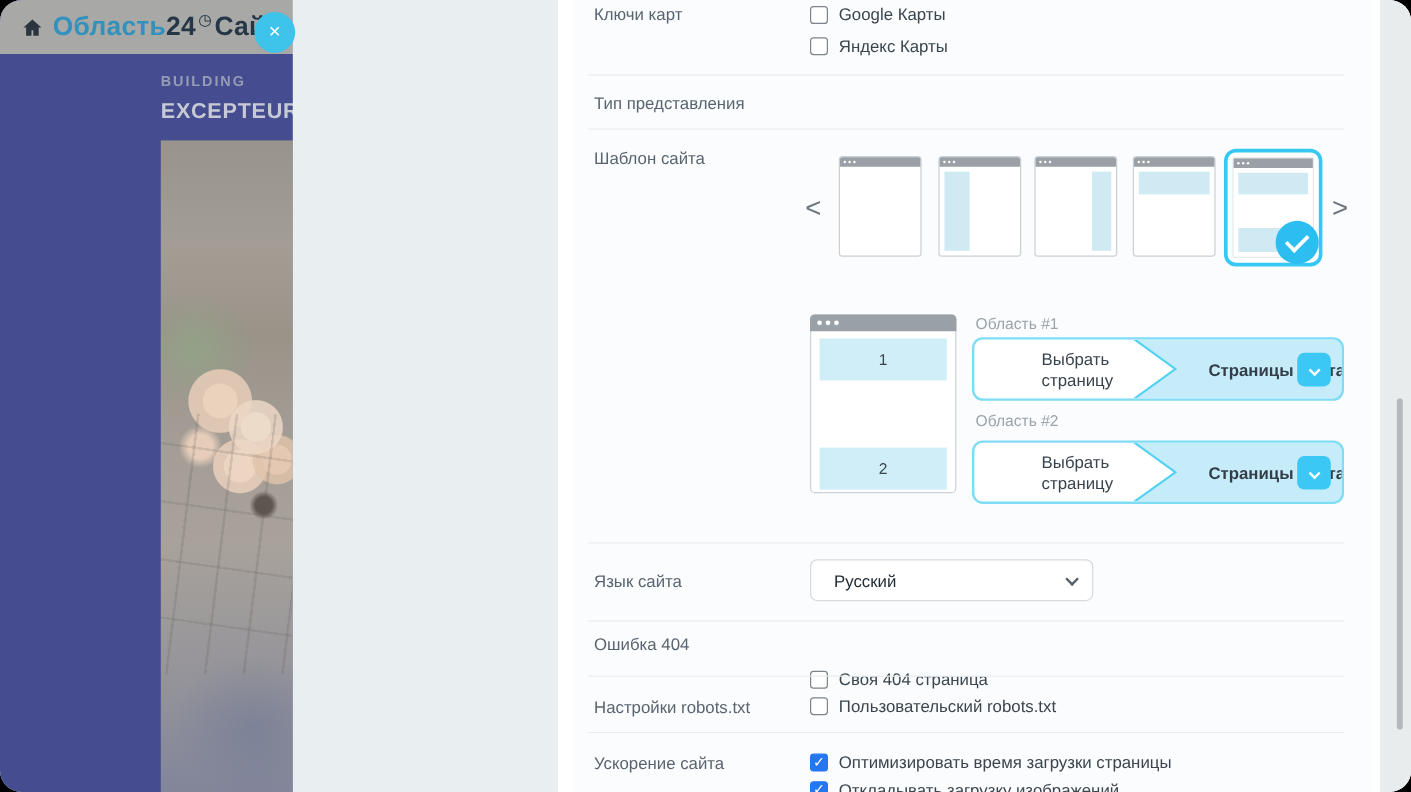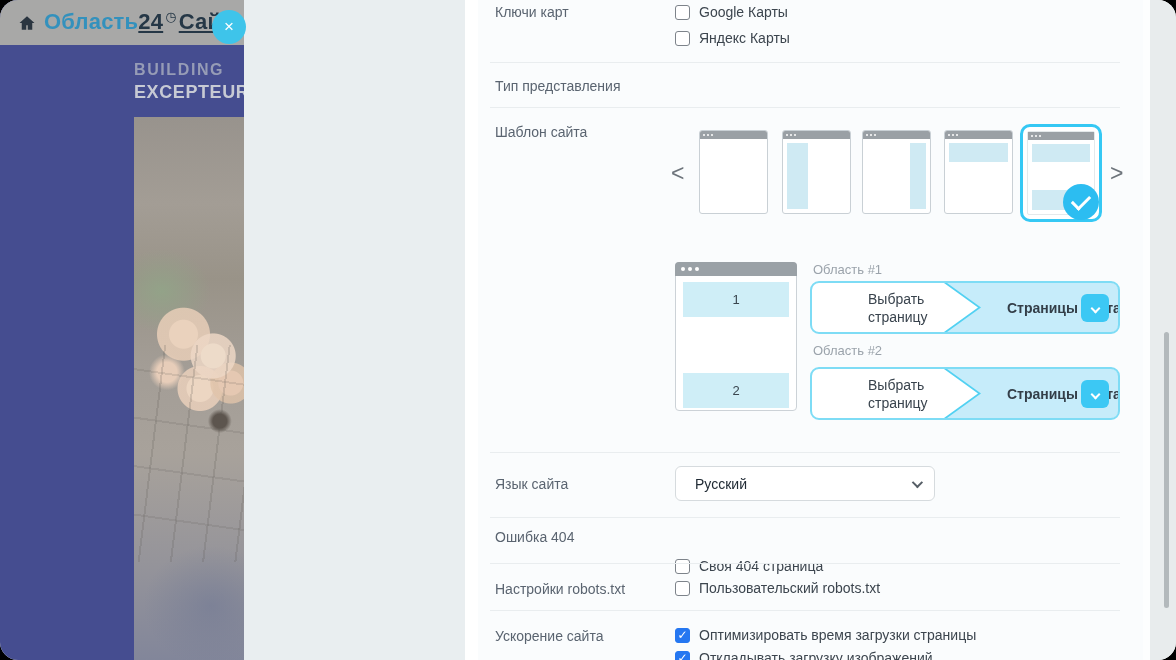--- a/index.html
+++ b/index.html
@@ -4,23 +4,23 @@
 <style>
   html,body{margin:0;padding:0;background:#000;font-family:"Liberation Sans","DejaVu Sans",sans-serif;}
   .window{position:relative;width:1176px;height:660px;border-radius:18px;overflow:hidden;background:#fafcfd;}
 
   
   .site-preview{position:absolute;left:0;top:0;width:488px;height:660px;background:#454d90;}
   .site-header{position:absolute;left:0;top:0;width:488px;height:45px;background:#a8a8a7;}
   .home-ico{position:absolute;left:18px;top:14px;width:18px;height:18px;}
   .site-title{position:absolute;left:44px;top:9px;font-size:22px;font-weight:700;white-space:nowrap;letter-spacing:.2px;}
   .site-title .b{color:#3391bd;}
-  .site-title .d{color:#253746;text-decoration:underline;}
+  .site-title .d{color:#253746;}
   .site-title .clock{color:#253746;font-size:13px;vertical-align:super;margin:0 2px;}
-  .kicker{position:absolute;left:134px;top:61px;color:#969cb6;font-size:16px;font-weight:700;letter-spacing:1.6px;white-space:nowrap;}
+  .kicker{position:absolute;left:134px;top:61px;color:#969cb6;font-size:12px;font-weight:700;letter-spacing:1.6px;white-space:nowrap;}
   .big-head{position:absolute;left:134px;top:82px;color:#c7cad4;font-size:18px;font-weight:700;letter-spacing:.6px;white-space:nowrap;}
   .photo{position:absolute;left:134px;top:117px;width:110px;height:543px;overflow:hidden;
     background:
       radial-gradient(circle 26px at 72% 44%, #eddbc9 0 12px, rgba(237,215,197,.85) 13px 22px, transparent 23px),
       radial-gradient(circle 30px at 45% 40%, #ead2bd 0 14px, rgba(232,206,184,.85) 15px 26px, transparent 27px),
       radial-gradient(circle 24px at 88% 49%, #e5c8b2 0 12px, rgba(225,196,170,.8) 13px 20px, transparent 21px),
       radial-gradient(circle 20px at 30% 47%, #e7cdb9 0 10px, transparent 18px),
       radial-gradient(circle 26px at 60% 50%, #ecd6c2 0 13px, rgba(230,205,185,.9) 14px 22px, transparent 23px),
       radial-gradient(circle 14px at 78% 56%, #5d554e 0 7px, transparent 12px),
       radial-gradient(ellipse 70px 60px at 25% 32%, rgba(146,164,136,.9), transparent 70%),
@@ -81,21 +81,21 @@
   .area-box{position:absolute;left:345px;width:310px;height:53px;background:#fff;border:2px solid #7edcf5;border-radius:9px;overflow:hidden;}
   .area-box .left-txt{position:absolute;left:20px;top:50%;transform:translateY(-50%);font-size:14px;color:#39434d;line-height:1.3;width:110px;margin-left:36px;}
   .arrow-bg,.arrow-fg{position:absolute;top:0;bottom:0;clip-path:polygon(0 0,34px 50%,0 100%,100% 100%,100% 0);}
   .arrow-bg{left:132px;right:0;background:#52d1f2;}
   .arrow-fg{left:135px;right:0;background:#c6ecfa;}
   .area-box .sel-txt{position:absolute;left:195px;top:50%;transform:translateY(-50%);font-size:14px;font-weight:700;color:#333e48;white-space:nowrap;}
   .dd-btn{position:absolute;right:9px;top:50%;transform:translateY(-50%);width:28px;height:28px;border:none;border-radius:6px;background:#3cc8f4;cursor:pointer;}
   .chev{display:inline-block;width:7px;height:7px;border-right:2px solid #fff;border-bottom:2px solid #fff;transform:rotate(45deg);margin-top:-3px;}
 
   
-  .select{position:absolute;left:210px;top:466px;width:260px;height:35px;background:#fff;border:1px solid #d6dbde;border-radius:6px;display:flex;align-items:center;padding:0 14px 0 19px;font-size:14px;color:#212b35;cursor:pointer;}
+  .select{position:absolute;left:210px;top:466px;width:236px;height:35px;background:#fff;border:1px solid #d6dbde;border-radius:6px;display:flex;align-items:center;padding:0 14px 0 19px;font-size:14px;color:#212b35;cursor:pointer;}
   .select .chev-g{margin-left:auto;width:8px;height:8px;border-right:2px solid #565e66;border-bottom:2px solid #565e66;transform:rotate(45deg) translateY(-2px);}
 </style>
 </head>
 <body>
 
 <div class="window">
 
   <div class="site-preview">
     <div class="site-header">
       <svg class="home-ico" viewBox="0 0 24 24">

